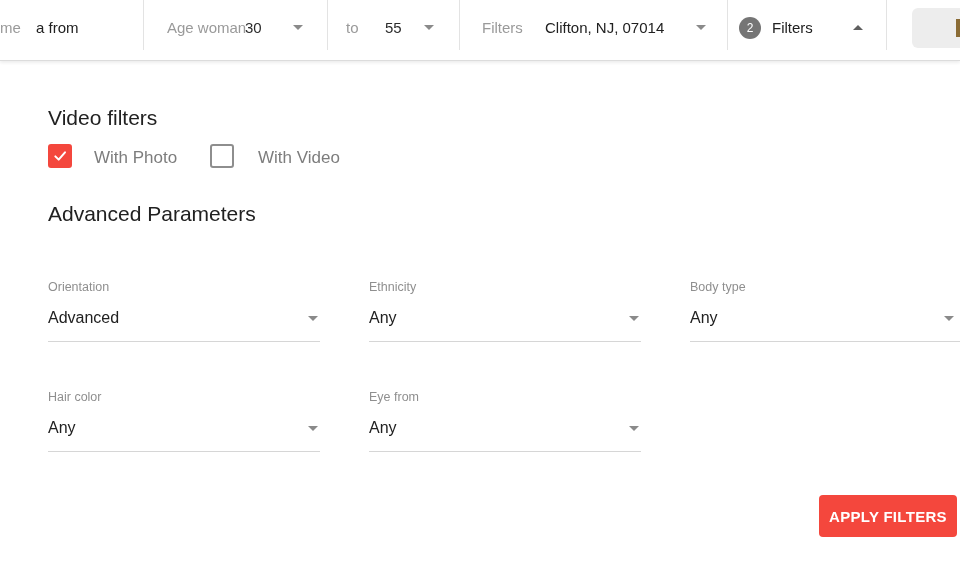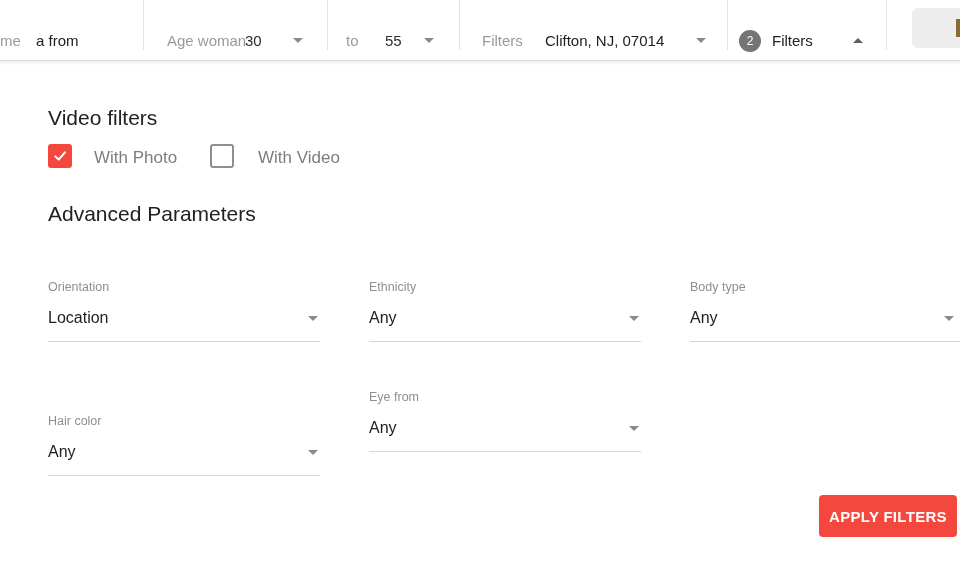--- a/index.html
+++ b/index.html
@@ -3,21 +3,21 @@
 <meta charset="utf-8">
 <style>
   * { margin:0; padding:0; box-sizing:border-box; }
   html,body { width:960px; height:561px; overflow:hidden; background:#fff;
     font-family:"Liberation Sans", sans-serif; -webkit-font-smoothing:antialiased; }
   .canvas { position:relative; width:960px; height:561px; background:#fff; }
 
   
   .topbar { position:absolute; left:0; top:0; width:960px; height:61px; background:#fff;
     border-bottom:1px solid #dcdcdc; box-shadow:0 2px 3px rgba(0,0,0,0.07); z-index:2; }
-  .tb-item { position:absolute; top:0; height:55px; display:flex; align-items:center;margin-top:13px; }
+  .tb-item { position:absolute; top:0; height:55px; display:flex; align-items:center; }
   .tb-sep { position:absolute; top:0; width:1px; height:50px; background:#e3e3e3; }
   .tb-grey { color:#9a9a9a; font-size:15px; }
   .tb-dark { color:#2b2b2b; font-size:15px; }
   .tb-medium { color:#212121; font-size:15px; font-weight:500; }
 
   .caret-down { width:0; height:0; border-left:5px solid transparent;
     border-right:5px solid transparent; border-top:5px solid #8a8a8a; }
   .caret-up { width:0; height:0; border-left:5px solid transparent;
     border-right:5px solid transparent; border-bottom:5px solid #5f5f5f; }
 
@@ -135,42 +135,42 @@
       
     </span>
     <span class="cb-label" style="left:258px;">With Video</span>
   </div>
 
   <div class="h1" style="top:202px;">Advanced Parameters</div>
 
   <div class="field" style="left:48px; top:280px;">
     <span class="f-label">Orientation</span>
     <div class="f-value">
-      <span>Location</span>
+      <span>Advanced</span>
       <span class="caret-down"></span>
     </div>
   </div>
 
   <div class="field" style="left:369px; top:280px;">
     <span class="f-label">Ethnicity</span>
     <div class="f-value">
       <span>Any</span>
       <span class="caret-down"></span>
     </div>
   </div>
 
   <div class="field" style="left:690px; top:280px; width:272px;">
     <span class="f-label">Body type</span>
     <div class="f-value">
       <span>Any</span>
       <span class="caret-down" style="right:8px;"></span>
     </div>
   </div>
 
-  <div class="field" style="left:48px; top:390px;margin-top:24px;">
+  <div class="field" style="left:48px; top:390px;">
     <span class="f-label">Hair color</span>
     <div class="f-value">
       <span>Any</span>
       <span class="caret-down"></span>
     </div>
   </div>
 
   <div class="field" style="left:369px; top:390px;">
     <span class="f-label">Eye from</span>
     <div class="f-value">

